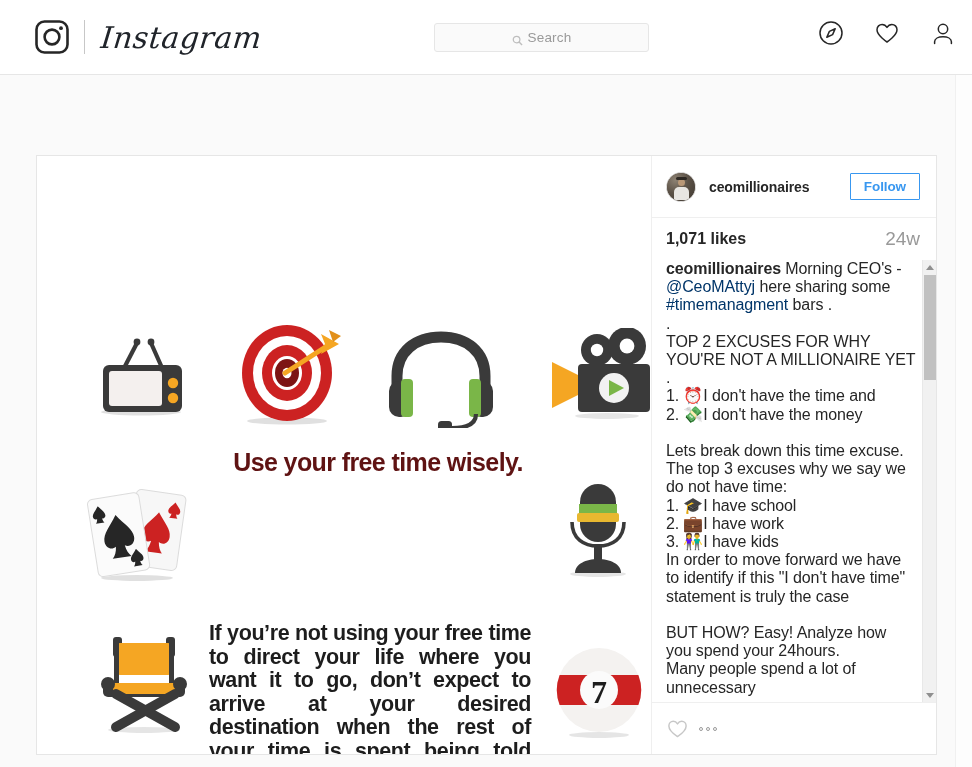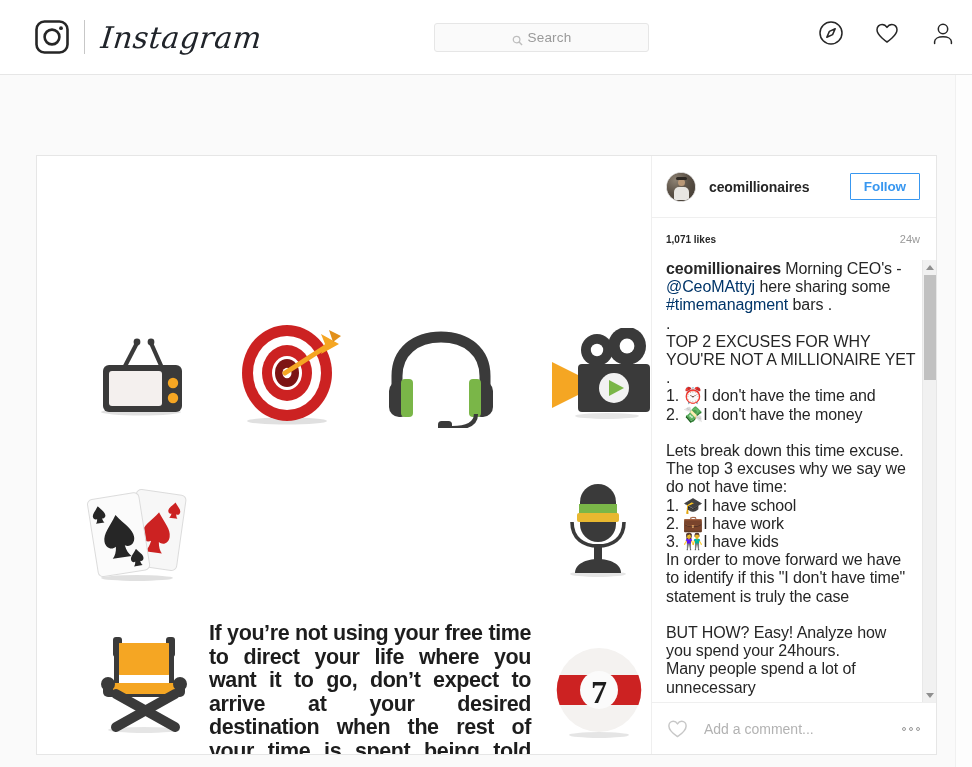--- a/index.html
+++ b/index.html
@@ -159,22 +159,22 @@
     cursor: pointer;
     font-family: "Liberation Sans", sans-serif;
     letter-spacing: -.1px;
   }
 
   #meta-row {
     height: 42px; flex: 0 0 42px;
     display: flex; align-items: center;
     padding: 0 16px 0 14px;
   }
-  #likes { font-size: 10px; font-weight: bold; color: #262626; }
-  #timestamp { margin-left: auto; font-size: 11px; color: #999999; }
+  #likes { font-size: 16px; font-weight: bold; color: #262626; }
+  #timestamp { margin-left: auto; font-size: 19px; color: #999999; }
 
   #caption-wrap {
     flex: 1 1 auto;
     position: relative;
     overflow: hidden;
     padding: 0 0 0 0;
   }
   #caption-scroll {
     position: absolute;
     left: 0; top: 0; right: 14px; bottom: 0;
@@ -354,20 +354,21 @@
         <circle cx="50" cy="22" r="6.2" fill="#ffffff"></circle>
         <circle cx="80" cy="18" r="19" fill="#3a3a3a"></circle>
         <circle cx="80" cy="18" r="7.4" fill="#ffffff"></circle>
         <rect x="31" y="36" width="72" height="48" rx="4" fill="#3a3a3a"></rect>
         <path d="M31 47 L5 34 V80 L31 67 Z" fill="#f5a623"></path>
         <circle cx="67" cy="60" r="15" fill="#f2f2f2"></circle>
         <path d="M62 52 L77 60 L62 68 Z" fill="#7ab648"></path>
       </svg>
     </span>
 
+    <div class="q-head">Use your free time wisely.</div>
 
     <span class="ic" style="left:42px; top:327px;">
       <svg width="116" height="100" viewBox="0 0 116 100">
         <ellipse cx="58" cy="95" rx="36" ry="3" fill="#000" opacity=".12"></ellipse>
         <g transform="rotate(8 70 50)">
           <rect x="52" y="8" width="50" height="76" rx="5" fill="#f7f7f7" stroke="#dcdcdc" stroke-width="1"></rect>
           <path d="M92 16 c3 4 6 6 6 9 c0 2.4-2 3.6-3.6 2.6 c.2 2 .8 3.4 1.8 4.4 h-8.4
                    c1-1 1.6-2.4 1.8-4.4 c-1.6 1-3.6-.2-3.6-2.6 c0-3 3-5 6-9 z" fill="#cc2222"></path>
           <path d="M62 64 c3 4 6 6 6 9 c0 2.4-2 3.6-3.6 2.6 c.2 2 .8 3.4 1.8 4.4 h-8.4
                    c1-1 1.6-2.4 1.8-4.4 c-1.6 1-3.6-.2-3.6-2.6 c0-3 3-5 6-9 z" fill="#cc2222"></path>
@@ -479,21 +480,20 @@
     </div>
 
     <div id="comment-bar">
       <span id="heart-ic">
         <svg viewBox="0 0 24 24" width="23" height="23">
           <path d="M12 20.4 C12 20.4 3 14.6 3 9.4 C3 6.5 5.2 4.5 7.6 4.5
                    C9.5 4.5 11.1 5.7 12 7.2 C12.9 5.7 14.5 4.5 16.4 4.5
                    C18.8 4.5 21 6.5 21 9.4 C21 14.6 12 20.4 12 20.4 Z" fill="none" stroke="#c7c7c7" stroke-width="1.5" stroke-linejoin="round"></path>
         </svg>
       </span>
-      <input id="comment-input" type="text" placeholder="Add a comment..." style="">
       <span id="more-btn">
         <i></i>
           <i></i>
           <i></i>
       </span>
     </div>
   </div>
 </div>
 
 <div id="pagescroll"></div>

